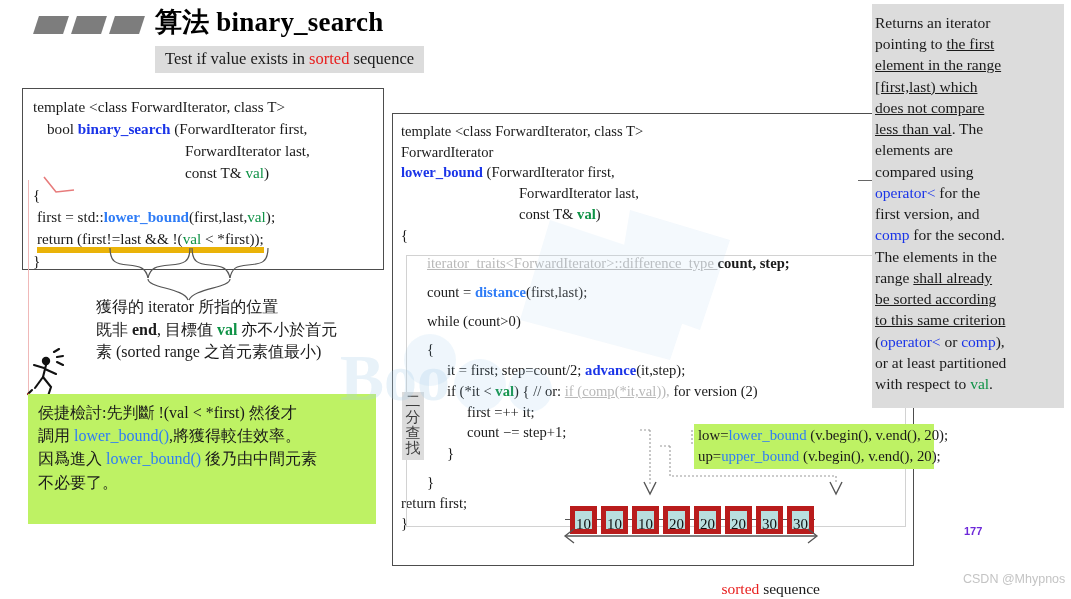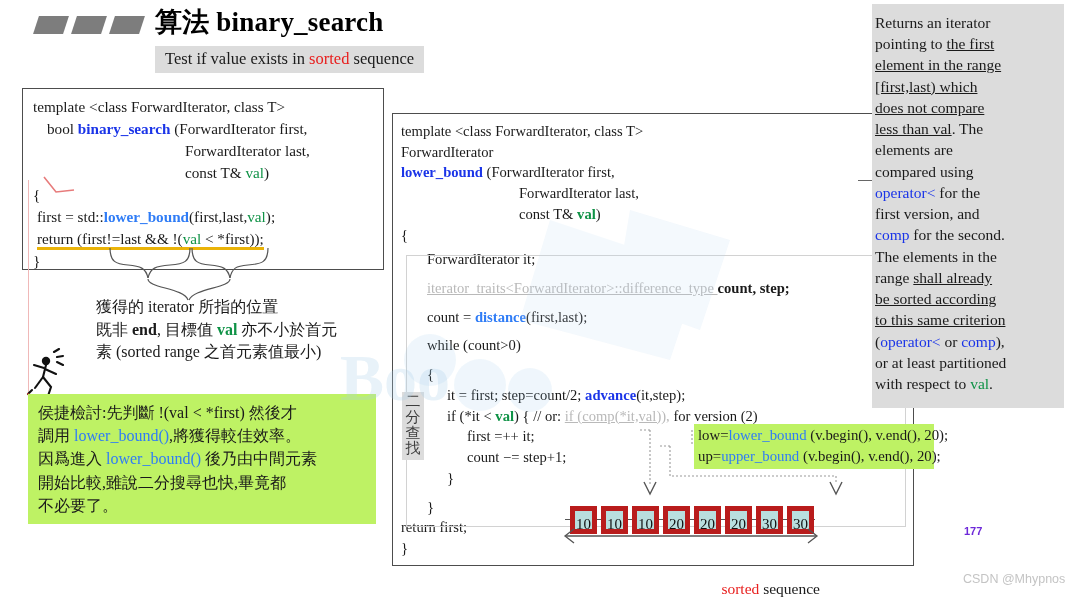--- a/index.html
+++ b/index.html
@@ -47,21 +47,21 @@
   
   .box-left {
     position: absolute; left: 22px; top: 88px; width: 362px; height: 182px;
     border: 1px solid #4d4d4d; background: #fff;
     font-size: 15.2px; line-height: 1.45;
     padding: 7px 8px 0 10px;
   }
   .box-left .ln { white-space: nowrap; }
   .ind1 { padding-left: 14px; }
   .ind2 { padding-left: 152px; }
-  .u-thin { border-bottom: 3px solid #eab308; }
+  .u-thin { border-bottom: 6px solid #eab308; }
 
   
   .pencil {
     position: absolute; left: 42px; top: 176px; width: 34px; height: 20px;
     pointer-events: none;
   }
   
   .redline {
     position: absolute; left: 28px; top: 180px; width: 1px; height: 215px;
     background: #f0b8b8;
@@ -230,32 +230,30 @@
     </g>
   </svg>
   <svg style="position:absolute;left:26px;top:392px;width:18px;height:16px" viewBox="0 0 18 16">
     <path d="M1,1 L15,5 L6,14 Z" fill="#e03c2e"></path>
   </svg>
 
   <div class="callout">
     <div class="ln">侯捷檢討:先判斷 !(val &lt; *first) 然後才</div>
     <div class="ln"><span>調用 </span><span class="blue-lt">lower_bound()</span><span>,將獲得較佳效率。</span></div>
     <div class="ln"><span>因爲進入 </span><span class="blue-lt">lower_bound()</span><span> 後乃由中間元素</span></div>
-    <div class="ln">開始比較,雖說二分搜尋也快,畢竟都</div>
     <div class="ln">不必要了。</div>
   </div>
 
   <div class="box-mid">
     <div class="ln">template &lt;class ForwardIterator, class T&gt;</div>
     <div class="ln">ForwardIterator</div>
     <div class="ln"><span class="blue b">lower_bound</span><span> (ForwardIterator first,</span></div>
     <div class="ln mi2">ForwardIterator last,</div>
     <div class="ln mi2"><span>const T&amp; </span><span class="green b">val</span><span>)</span></div>
     <div class="ln">{</div>
-    <div class="ln mi3" style="margin-top:4px">ForwardIterator it;</div>
     <div class="ln mi3"><span class="faint-u">iterator_traits&lt;ForwardIterator&gt;::difference_type </span><span class="b">count, step;</span></div>
     <div class="ln mi3"><span>count = </span><span class="blue-lt b">distance</span><span>(first,last);</span></div>
     <div class="ln mi3">while (count&gt;0)</div>
     <div class="ln mi3">{</div>
     <div class="ln mi4"><span>it = first; step=count/2; </span><span class="blue b">advance</span><span>(it,step);</span></div>
     <div class="ln mi4"><span>if (*it &lt; </span><span class="green b">val</span><span>) {   // or: </span><span class="faint-u">if (comp(*it,val)),</span><span> for version (2)</span></div>
     <div class="ln mi5">first =++ it;</div>
     <div class="ln mi5">count −= step+1;</div>
     <div class="ln mi4">}</div>
     <div class="ln mi3">}</div>

